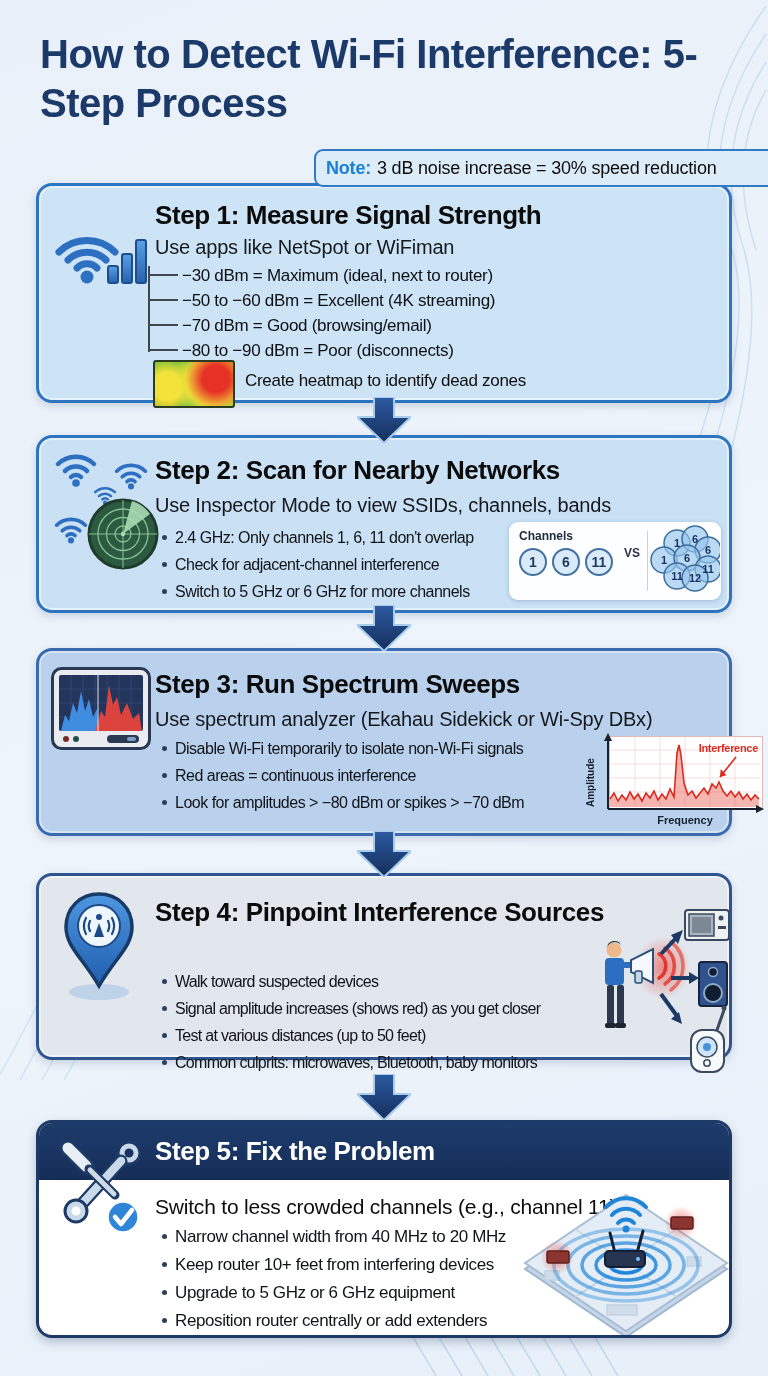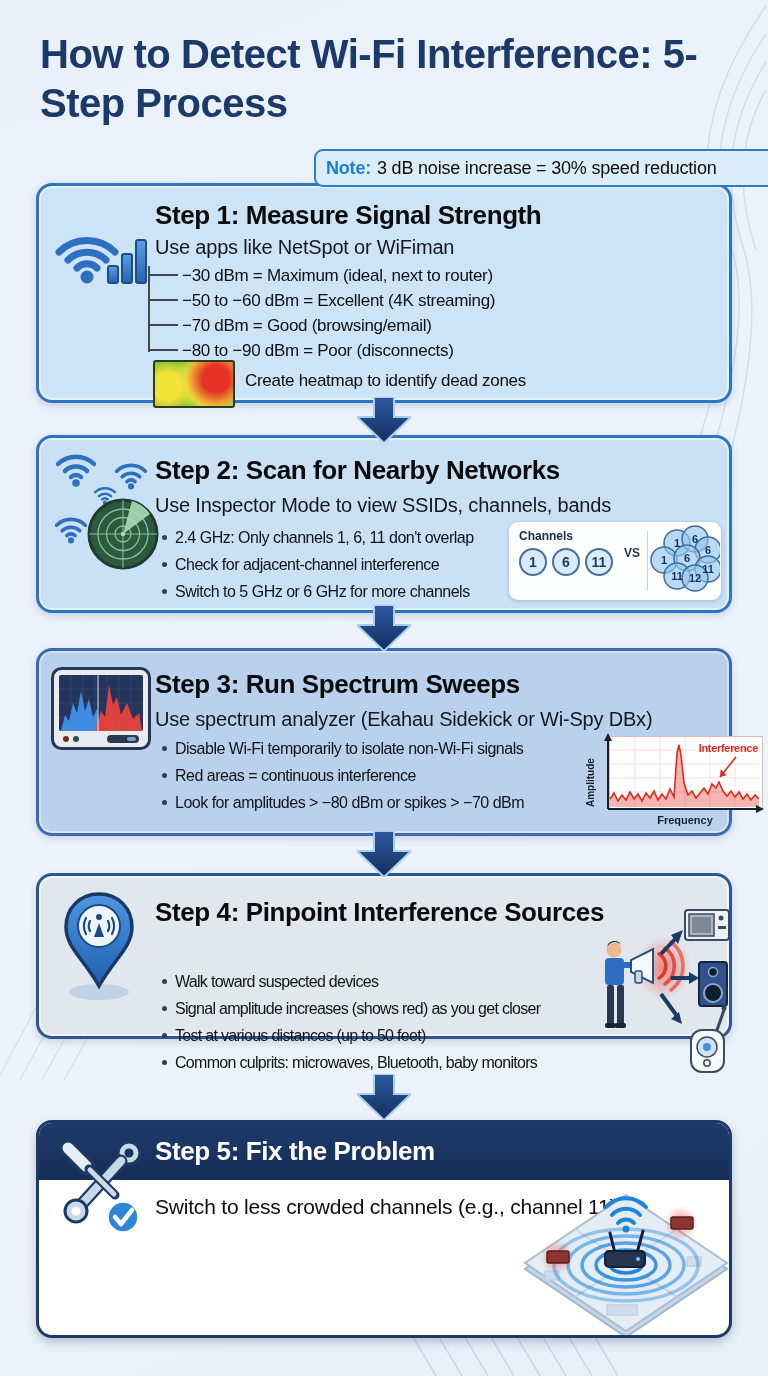--- a/index.html
+++ b/index.html
@@ -16,21 +16,21 @@
     display:flex;align-items:center;padding:0 10px;font-size:18px;letter-spacing:-0.2px;}
   .note b{color:#1a7fd6;margin-right:6px;}
 
   .step{position:absolute;left:36px;width:696px;border-radius:16px;box-sizing:border-box;z-index:2;}
   .s1{top:183px;height:220px;background:#cde4f7;border:3px solid #2d75c0;
       box-shadow:inset 0 0 0 2px rgba(255,255,255,.5),0 3px 8px rgba(30,60,110,.18);}
   .s2{top:435px;height:178px;background:#c9e0f5;border:3px solid #2d75c0;
       box-shadow:inset 0 0 0 2px rgba(255,255,255,.5),0 3px 8px rgba(30,60,110,.18);}
   .s3{top:648px;height:188px;background:#b9d1ec;border:3px solid #3a6bb0;
       box-shadow:inset 0 0 0 2px rgba(255,255,255,.4),0 3px 8px rgba(30,60,110,.18);}
-  .s4{top:873px;height:166px;background:#e2e7ee;border:3px solid #2f5590;
+  .s4{top:873px;height:187px;background:#e2e7ee;border:3px solid #2f5590;
       box-shadow:inset 0 0 0 2px rgba(255,255,255,.5),0 3px 8px rgba(30,60,110,.18);}
   .s5{top:1120px;height:218px;background:#ffffff;border:3px solid #1d3a66;overflow:hidden;
       box-shadow:0 4px 10px rgba(20,40,80,.25);}
   .s5-head{position:absolute;left:0;top:0;right:0;height:57px;background:linear-gradient(#1d3b6c,#152e57);}
 
   .step h2{position:absolute;left:116px;margin:0;font-size:26px;letter-spacing:-0.4px;color:#0b0b0b;font-weight:bold;}
   .s1 h2{top:14px}.s2 h2{top:17px}.s3 h2{top:18px}.s4 h2{top:21px}
   .s5 h2{top:13px;color:#ffffff;}
   .sub{position:absolute;left:116px;font-size:20px;letter-spacing:-0.2px;color:#15181c;}
   .s1 .sub{top:50px}.s2 .sub{top:56px}.s3 .sub{top:57px}.s4 .sub{top:60px}
@@ -414,20 +414,26 @@
       <line x1="20" y1="16" x2="40" y2="36" stroke="#1d3a66" stroke-width="17" stroke-linecap="round"></line>
       <line x1="21" y1="17" x2="39" y2="35" stroke="#e8eef5" stroke-width="11" stroke-linecap="round"></line>
       <line x1="42" y1="38" x2="68" y2="64" stroke="#1d3a66" stroke-width="9" stroke-linecap="round"></line>
       <line x1="43" y1="39" x2="67" y2="63" stroke="#cfdae6" stroke-width="5" stroke-linecap="round"></line>
 
       <circle cx="76" cy="86" r="16" fill="#2f86d6" stroke="#ffffff" stroke-width="3.5"></circle>
       <path d="M68,86 L74,93 L85,79" fill="none" stroke="#ffffff" stroke-width="4.5" stroke-linecap="round" stroke-linejoin="round"></path>
     </svg>
     <h2>Step 5: Fix the Problem</h2>
     <div class="s5-sub">Switch to less crowded channels (e.g., channel 11)</div>
+    <ul class="bullets">
+      <li>Narrow channel width from 40 MHz to 20 MHz</li>
+      <li>Keep router 10+ feet from interfering devices</li>
+      <li>Upgrade to 5 GHz or 6 GHz equipment</li>
+      <li>Reposition router centrally or add extenders</li>
+    </ul>
     <svg class="room" width="215" height="150" viewBox="0 0 215 150">
       <defs>
           <radialGradient id="rg2">
             <stop offset="0" stop-color="rgba(235,70,55,0.6)"></stop>
             <stop offset="1" stop-color="rgba(235,70,55,0)"></stop>
           </radialGradient>
         </defs>
       <polygon points="107,16 208,84 107,152 6,84" fill="#c6d6e8" stroke="#a0b8d0" stroke-width="2"></polygon>
       <polygon points="107,10 208,78 107,146 6,78" fill="#e4edf6" stroke="#a8bdd4" stroke-width="2"></polygon>
       <g stroke="#c2d2e2" stroke-width="1.5" fill="none">

